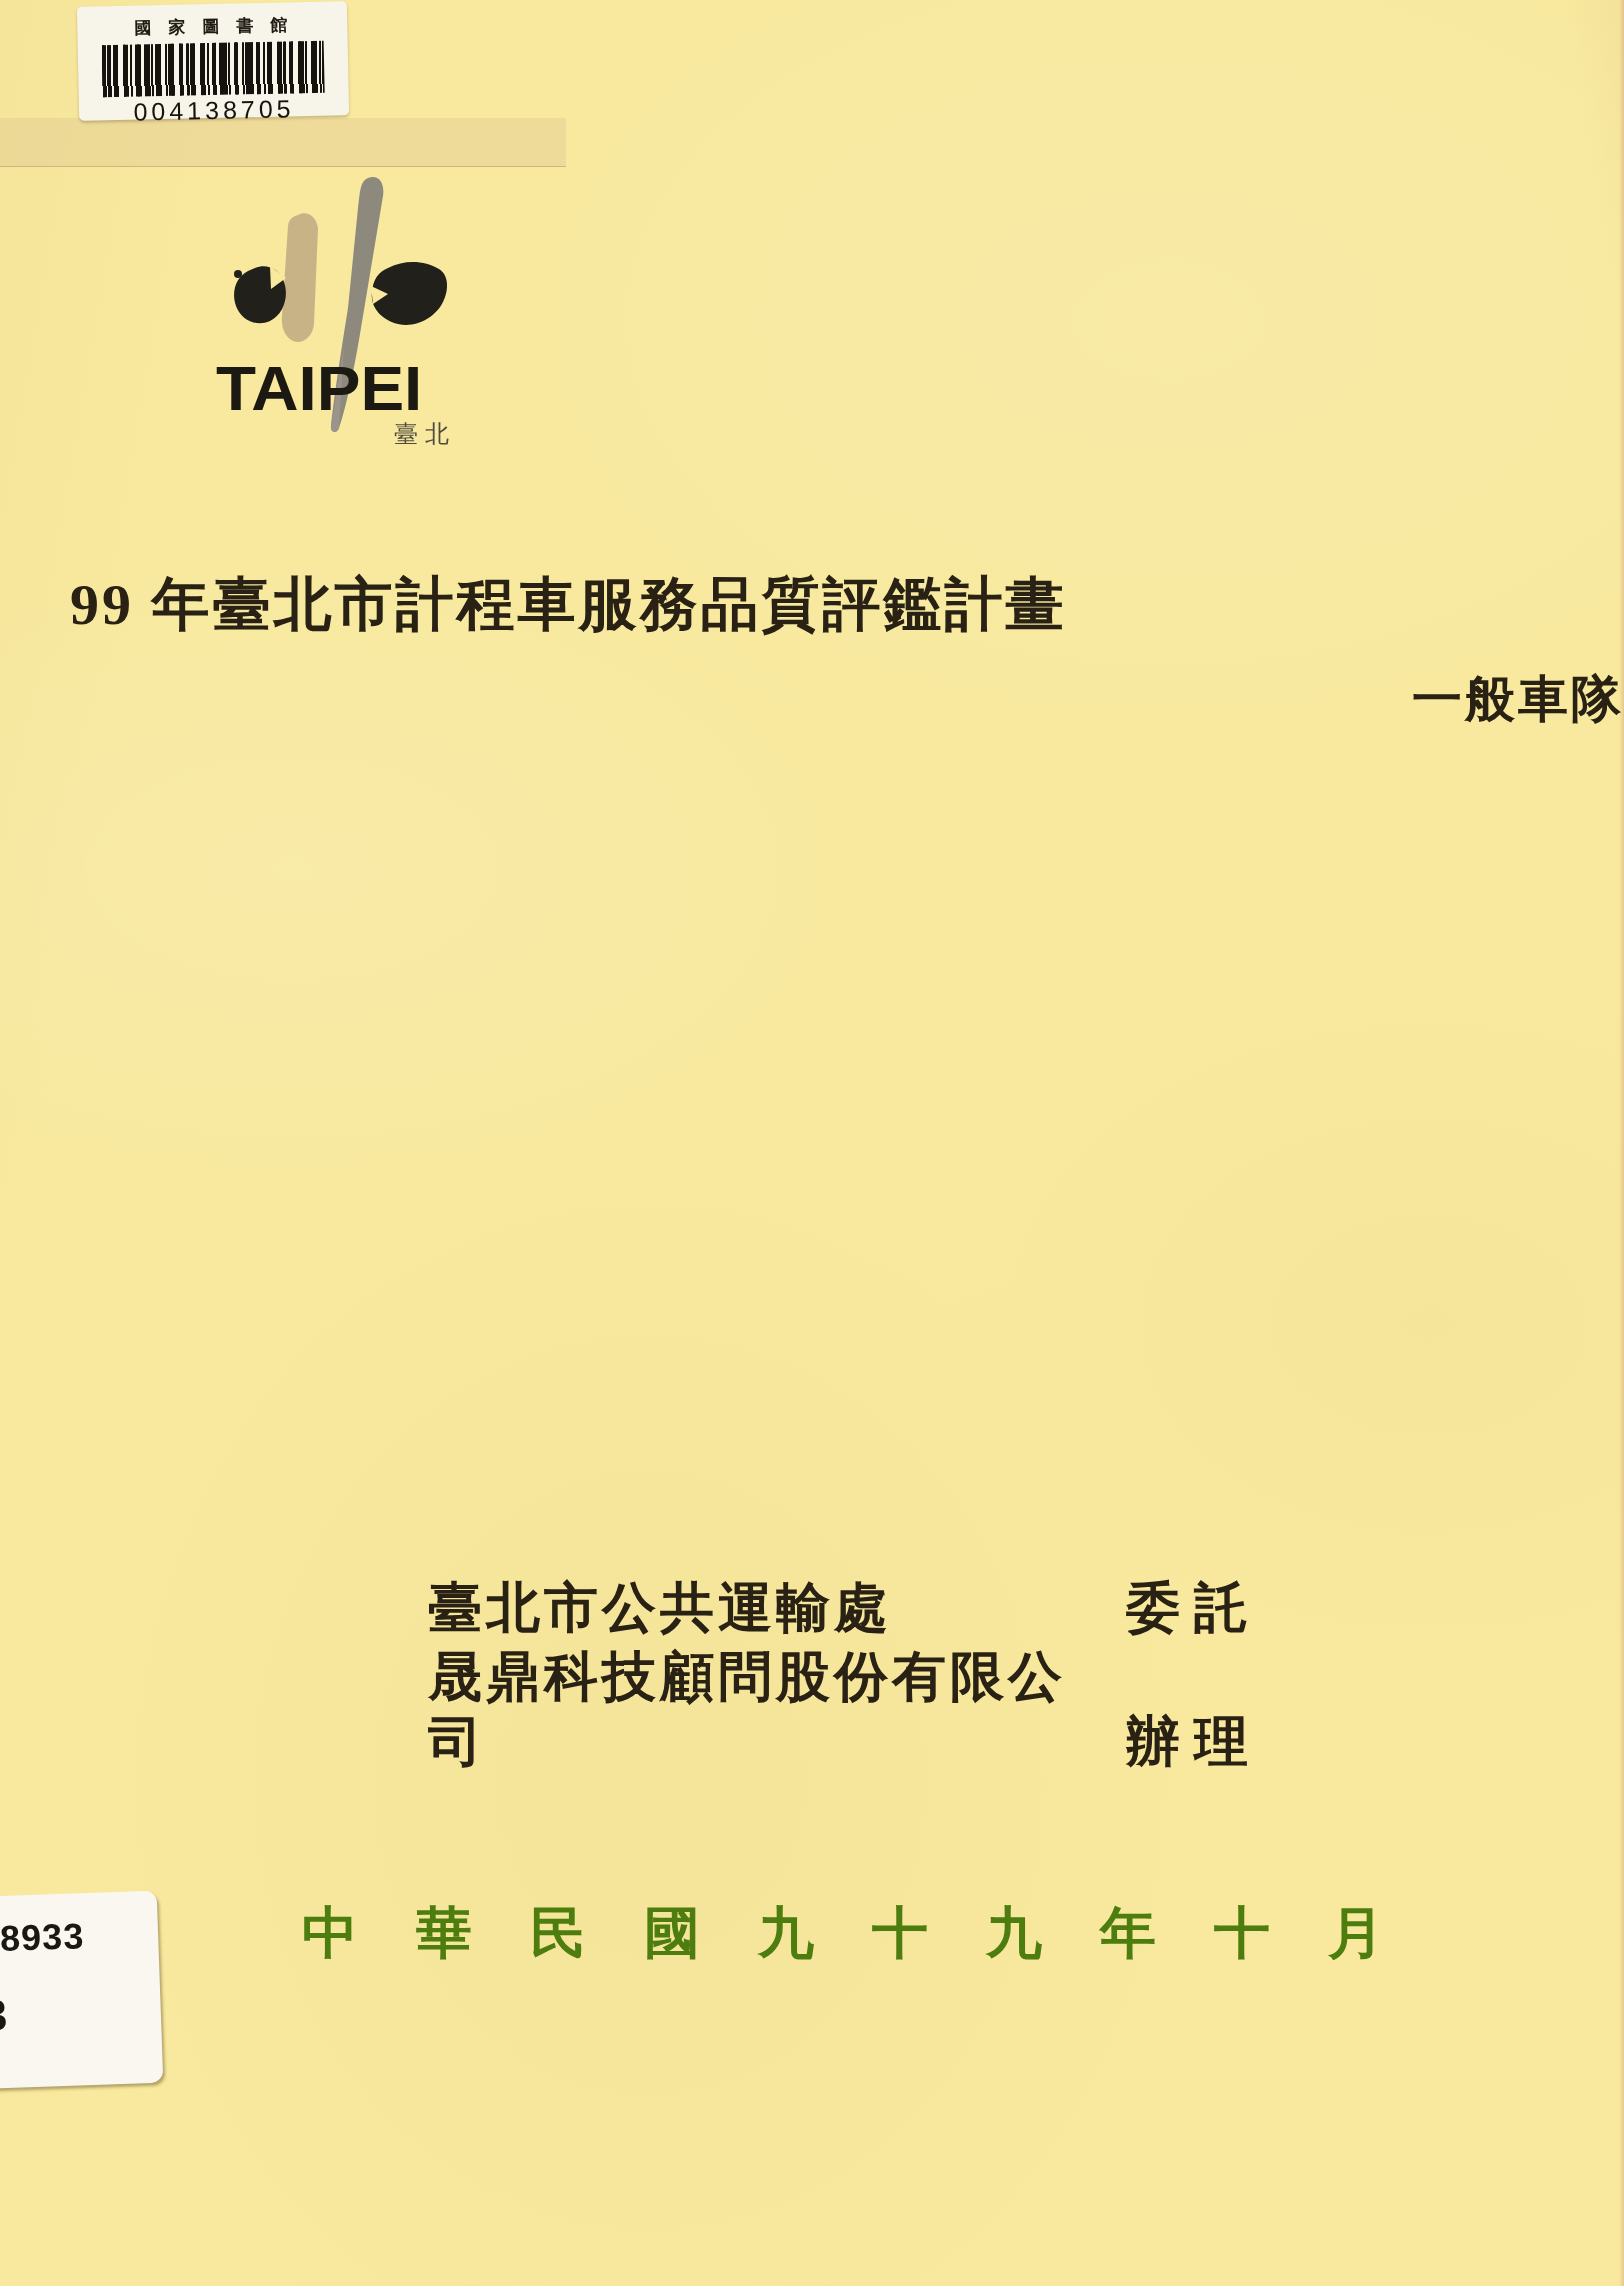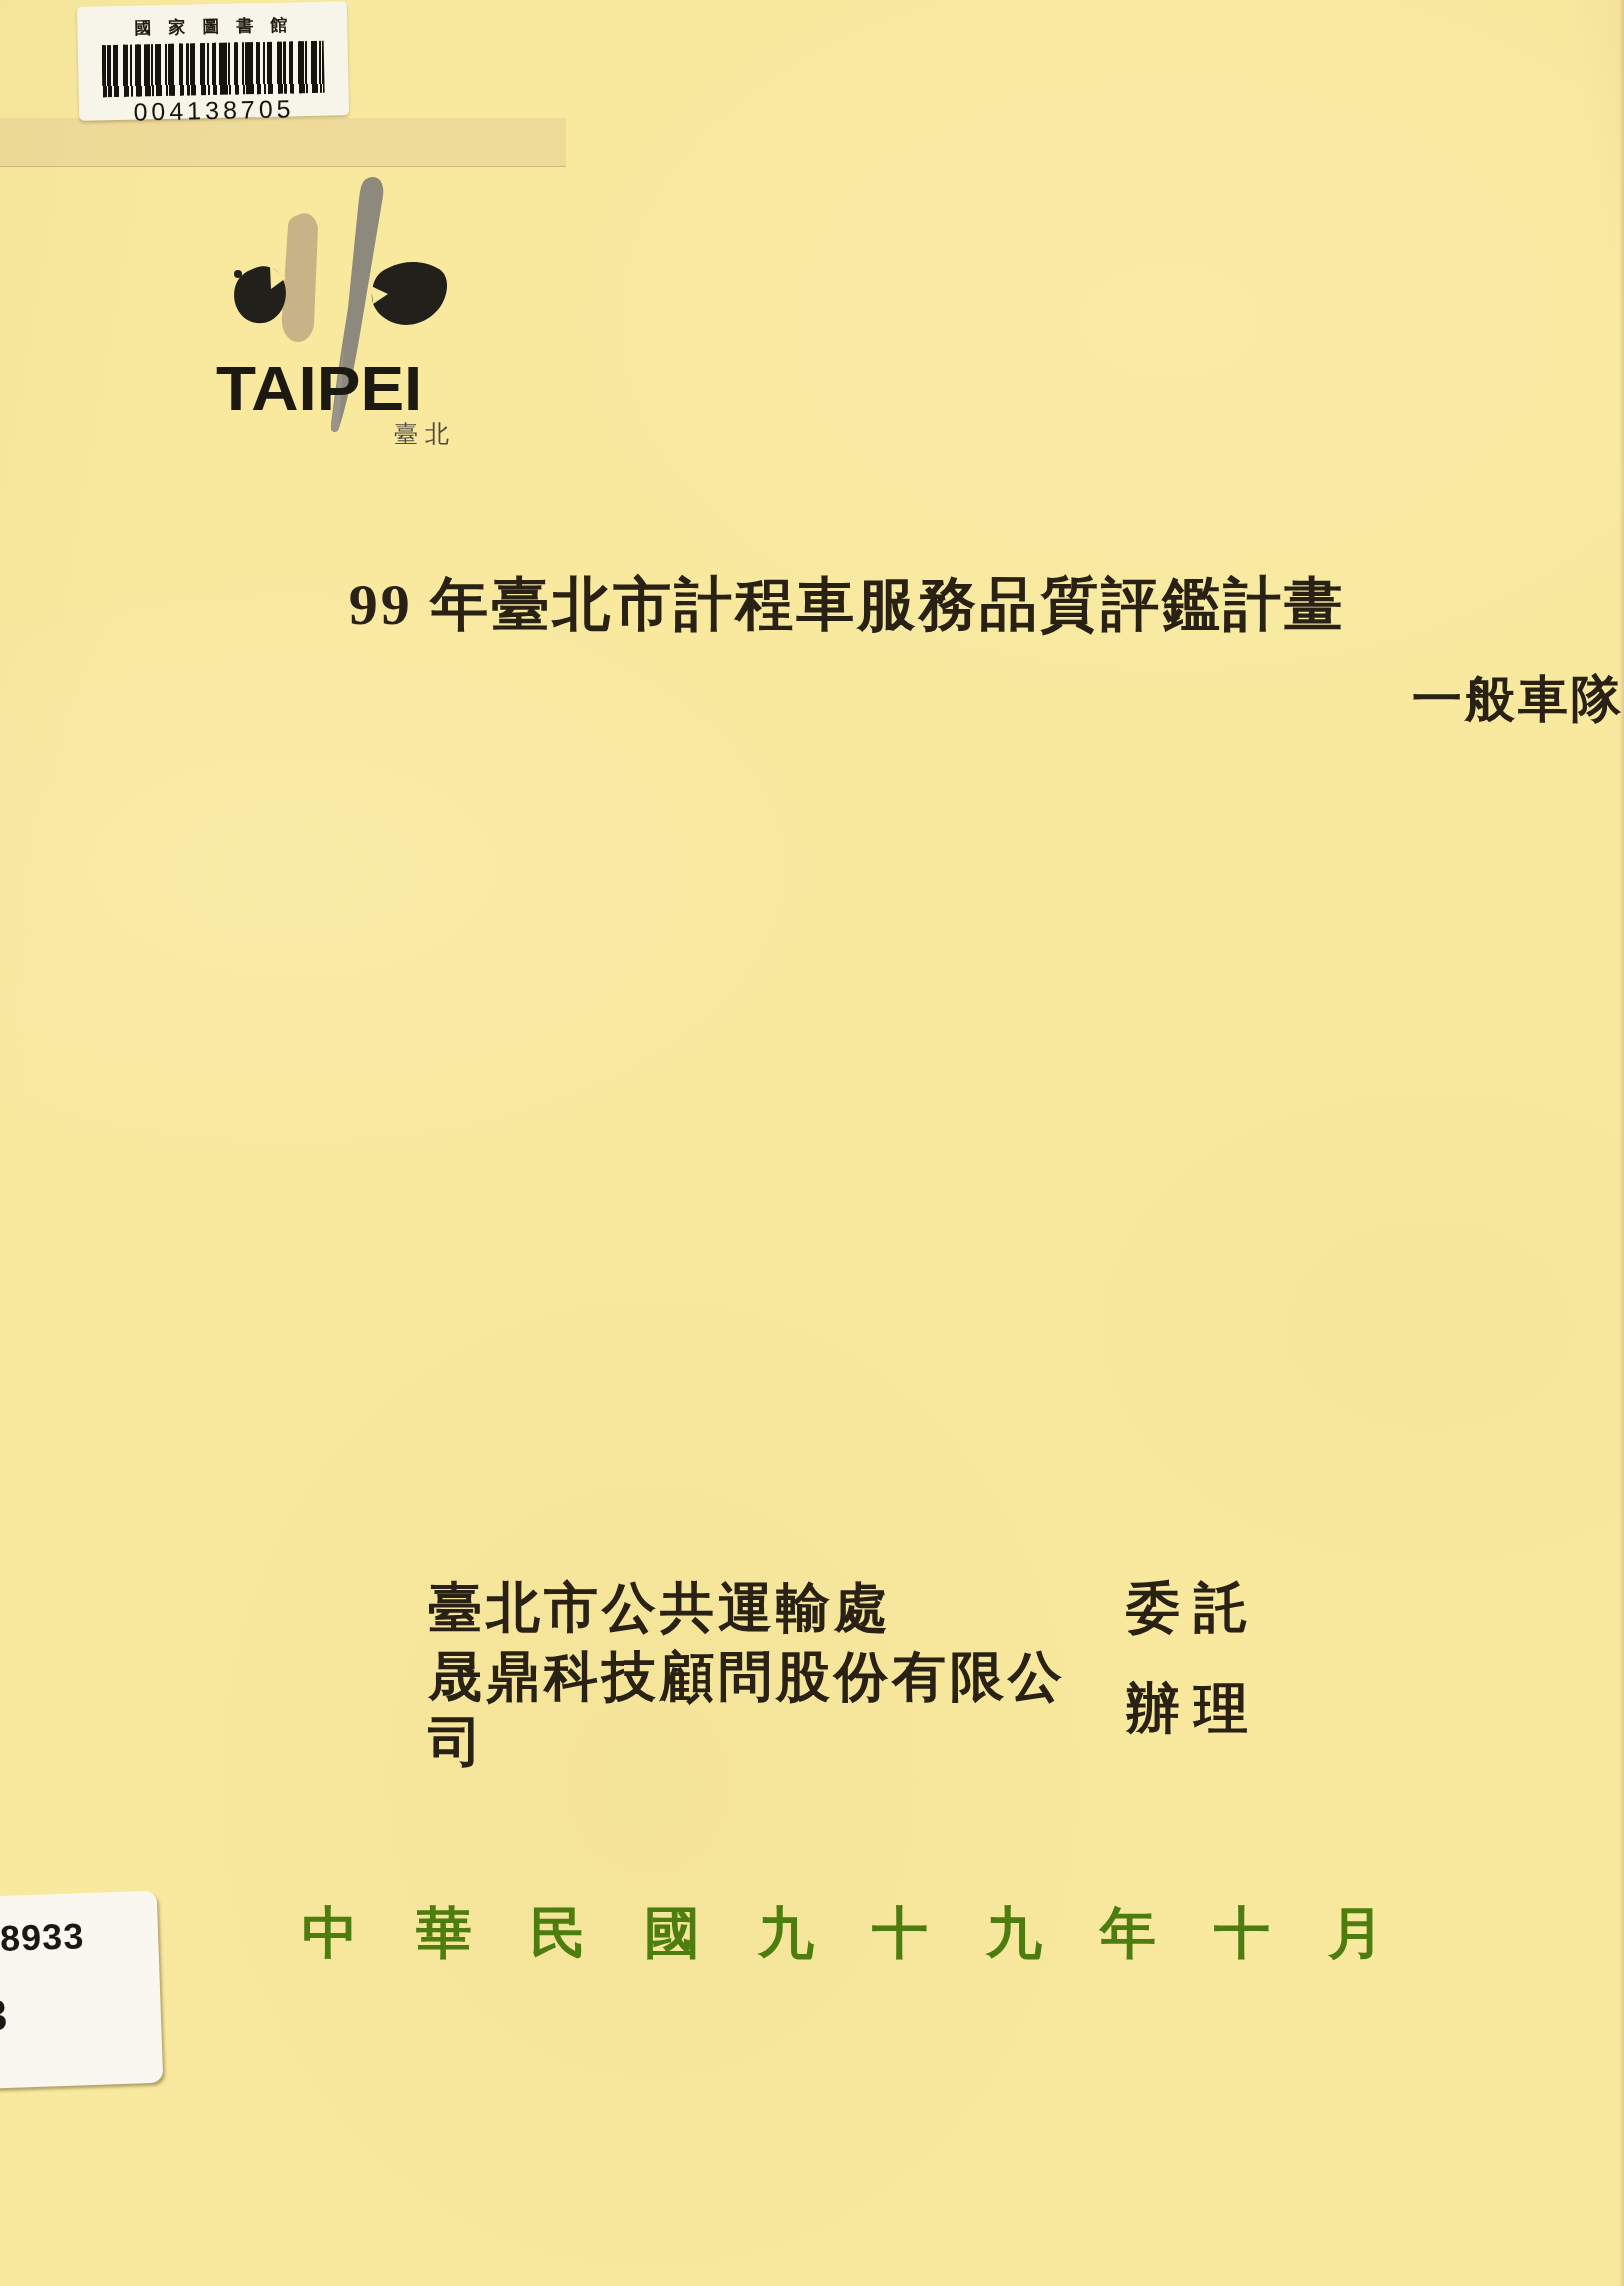--- a/index.html
+++ b/index.html
@@ -71,34 +71,34 @@
   }
   .logo-sub{
     position:absolute;left:186px;top:252px;
     font-size:24px;letter-spacing:7px;color:#4e4a40;
   }
 
   
   .title1{
     position:absolute;left:0;top:566px;width:100%;
     padding-left:70px;box-sizing:border-box;
-    text-align:center;font-size:58px;font-weight:bold;
+    font-size:58px;font-weight:bold;
     letter-spacing:3px;color:#28211474;color:#282114;
   }
   .title2{
     position:absolute;left:0;top:666px;width:100%;
     padding-left:44px;box-sizing:border-box;
     text-align:right;font-size:50px;font-weight:bold;
     letter-spacing:3px;color:#282114;
   }
 
   
   .credits{position:absolute;left:428px;top:1576px;width:834px;}
   .credit-row{
-    display:flex;justify-content:space-between;align-items:center;
+    display:flex;justify-content:space-between;align-items:flex-end;
     margin-bottom:4px;line-height:1.2;gap:8px;
   }
   .credit-row .org{font-size:54px;letter-spacing:4px;color:#282114;font-weight:bold;}
   .credit-row .role{font-size:54px;letter-spacing:14px;color:#282114;font-weight:bold;white-space:nowrap;}
 
   
   .dateline{
     position:absolute;left:302px;top:1896px;
     font-size:56px;letter-spacing:58px;color:#4d7c0f;font-weight:bold;
     white-space:nowrap;

